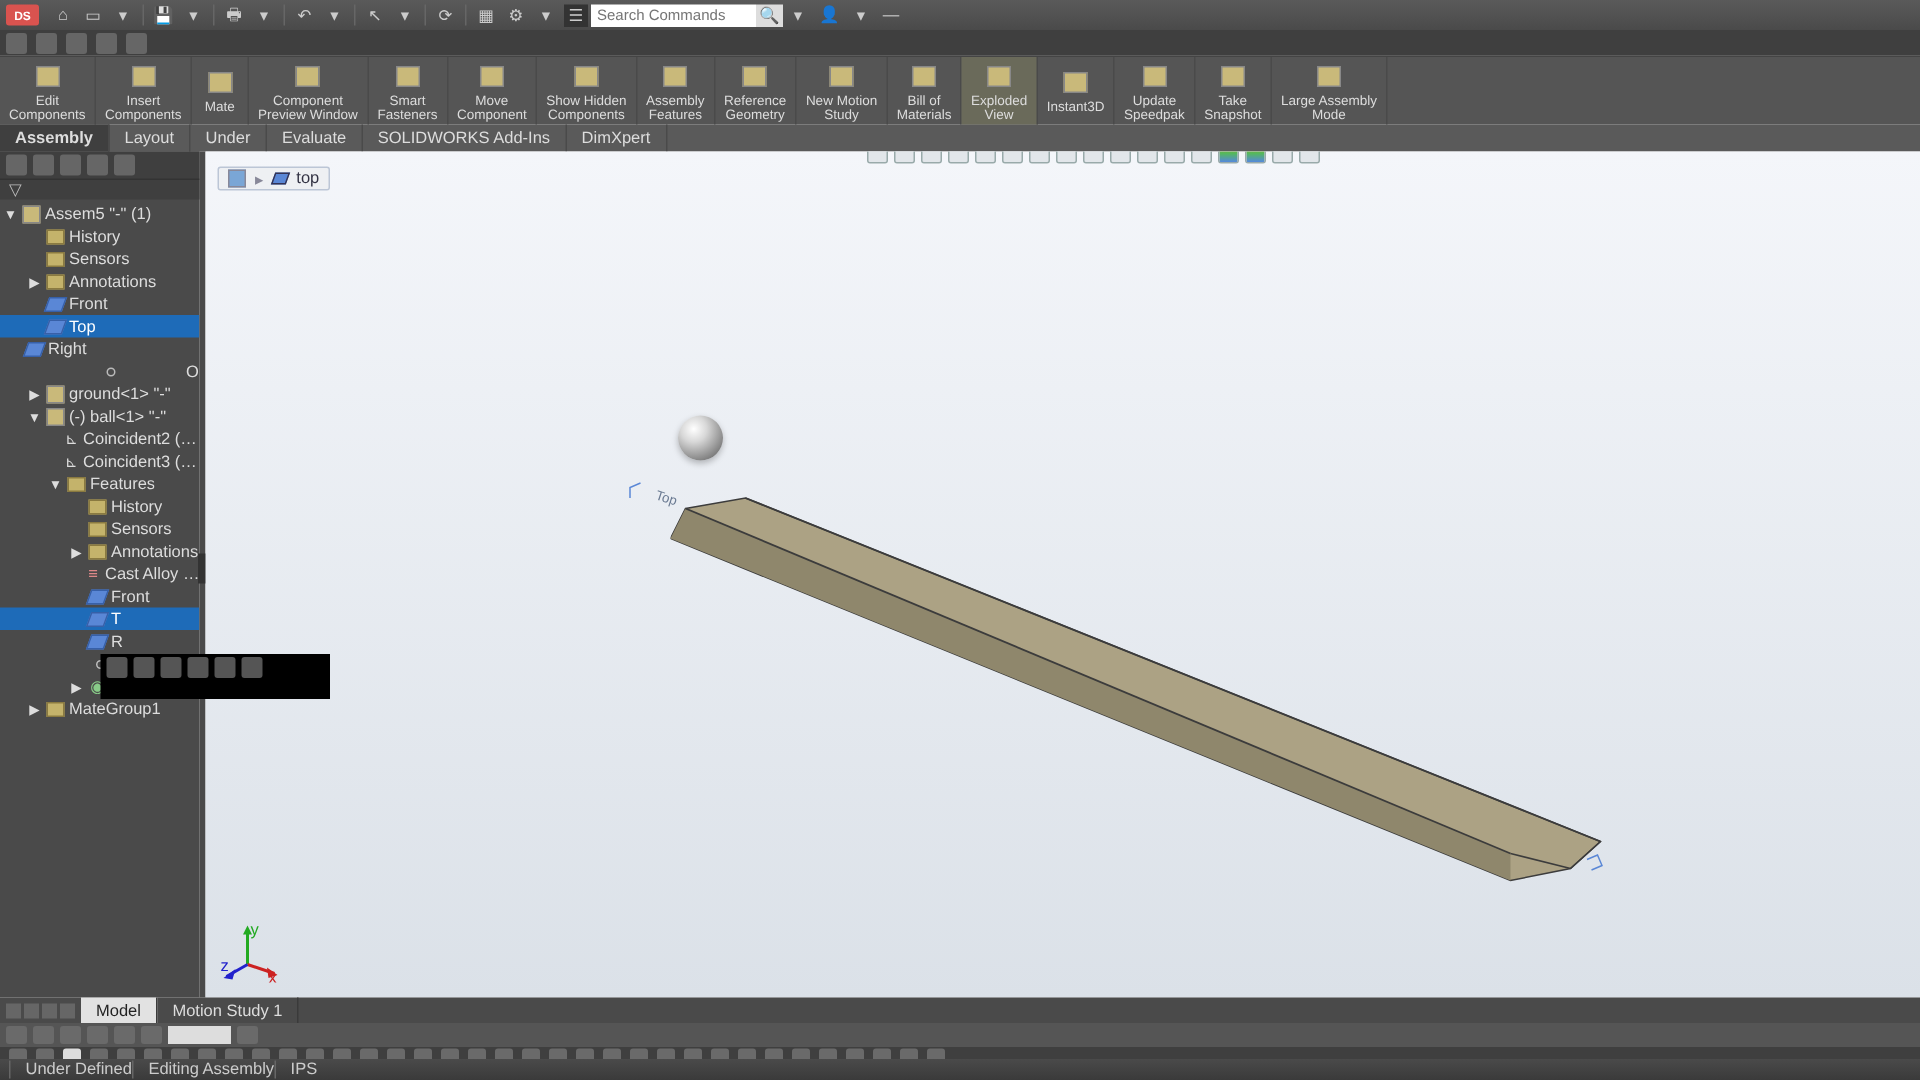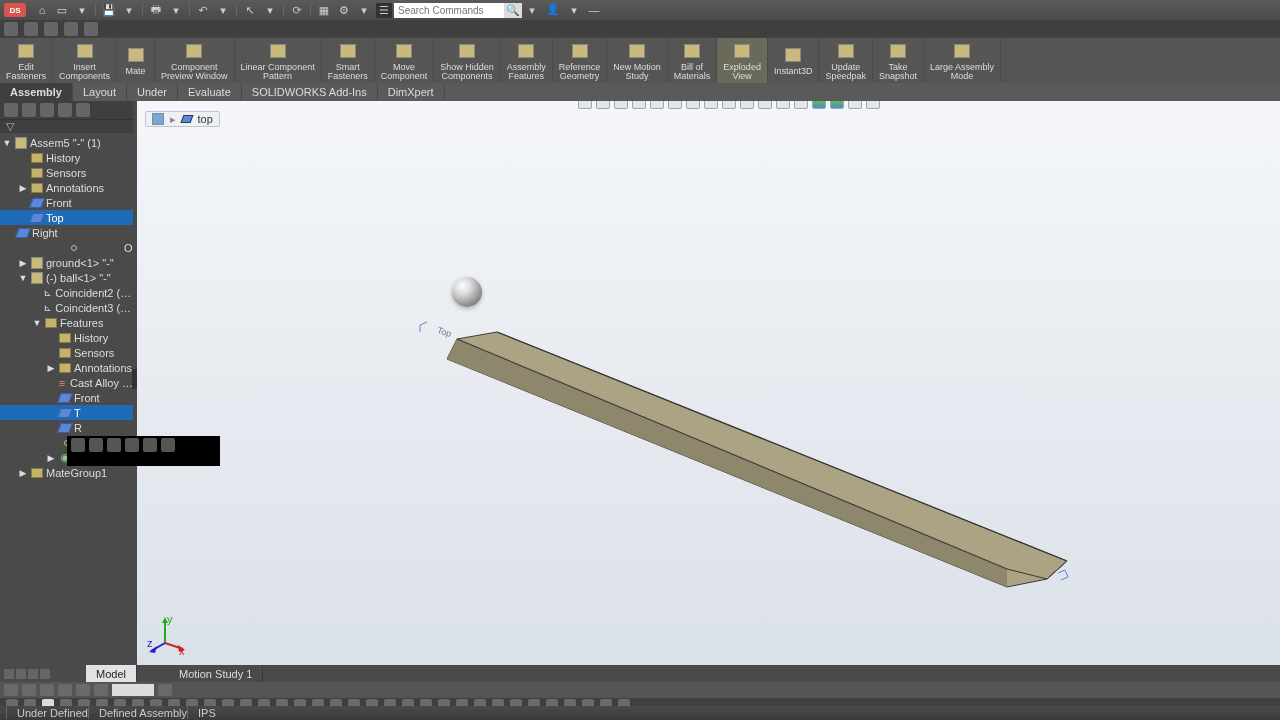--- a/index.html
+++ b/index.html
@@ -72,21 +72,21 @@
 .ball { position:absolute; left:315px; top:176px; width:30px; height:30px; border-radius:50%;
         background:radial-gradient(circle at 35% 30%, #fff 0%, #d8d8d8 30%, #787878 80%, #444 100%);
         box-shadow:0 2px 4px rgba(0,0,0,.25);}
 .top-label { position:absolute; left:300px; top:226px; font-size:9px; color:#6a7a92; transform:rotate(18deg); }
 .plane-handle { position:absolute; width:12px; height:12px;}
 .plane-handle svg{width:100%;height:100%;}
 .triad { position:absolute; left:10px; bottom:10px; width:40px; height:40px;}
 .triad svg{width:100%;height:100%;}
 
 
-.model-tabs { position:absolute; bottom:38px; left:0; right:0; height:17px; background:#4a4a4a; display:flex; align-items:stretch;gap:32px; }
+.model-tabs { position:absolute; bottom:38px; left:0; right:0; height:17px; background:#4a4a4a; display:flex; align-items:stretch; }
 .model-tabs .small-ctrl { display:flex; align-items:center; padding:0 4px; gap:2px;}
 .model-tabs .small-ctrl .sc{ width:10px;height:10px;background:#666;}
 .mtab { padding:2px 10px; color:#ddd; cursor:pointer; border-right:1px solid #3a3a3a; display:flex; align-items:center;}
 .mtab.active { background:#e2e2e2; color:#222; }
 
 
 .timeline { position:absolute; bottom:22px; left:0; right:0; height:16px; background:#555; display:flex; align-items:center; padding:0 4px; gap:4px;}
 .timeline .ti{ width:14px; height:12px; background:#6a6a6a; border-radius:2px;}
 .timeline .slot{ width:42px; height:12px; background:#ddd;}
 
@@ -150,48 +150,41 @@
   <div class="tbi"></div>
   <div class="tbi"></div>
 </div>
 
 <div class="ribbon" id="ribbon">
     <div class="rbtn">
       <div class="ricon">
         <div class="shape"></div>
       </div>
       <div class="rlabel">Edit
-Fasteners</div>
+Components</div>
     </div>
     <div class="rbtn">
       <div class="ricon">
         <div class="shape"></div>
       </div>
       <div class="rlabel">Insert
 Components</div>
     </div>
     <div class="rbtn">
       <div class="ricon">
         <div class="shape"></div>
       </div>
       <div class="rlabel">Mate</div>
     </div>
     <div class="rbtn">
       <div class="ricon">
         <div class="shape"></div>
       </div>
       <div class="rlabel">Component
 Preview Window</div>
-    </div>
-    <div class="rbtn">
-      <div class="ricon">
-        <div class="shape"></div>
-      </div>
-      <div class="rlabel">Linear Component
-Pattern</div>
     </div>
     <div class="rbtn">
       <div class="ricon">
         <div class="shape"></div>
       </div>
       <div class="rlabel">Smart
 Fasteners</div>
     </div>
     <div class="rbtn">
       <div class="ricon">
@@ -592,15 +585,15 @@
     <div class="isi"></div>
     <div class="isi"></div>
     <div class="isi"></div>
     <div class="isi"></div>
     <div class="isi"></div>
     <div class="isi"></div>
 </div>
 
 <div class="statusbar">
   <span class="sitem">Under Defined</span>
-  <span class="sitem">Defined Assembly</span>
+  <span class="sitem">Editing Assembly</span>
   <span class="sitem">IPS</span>
 </div>
 
 </body></html>

